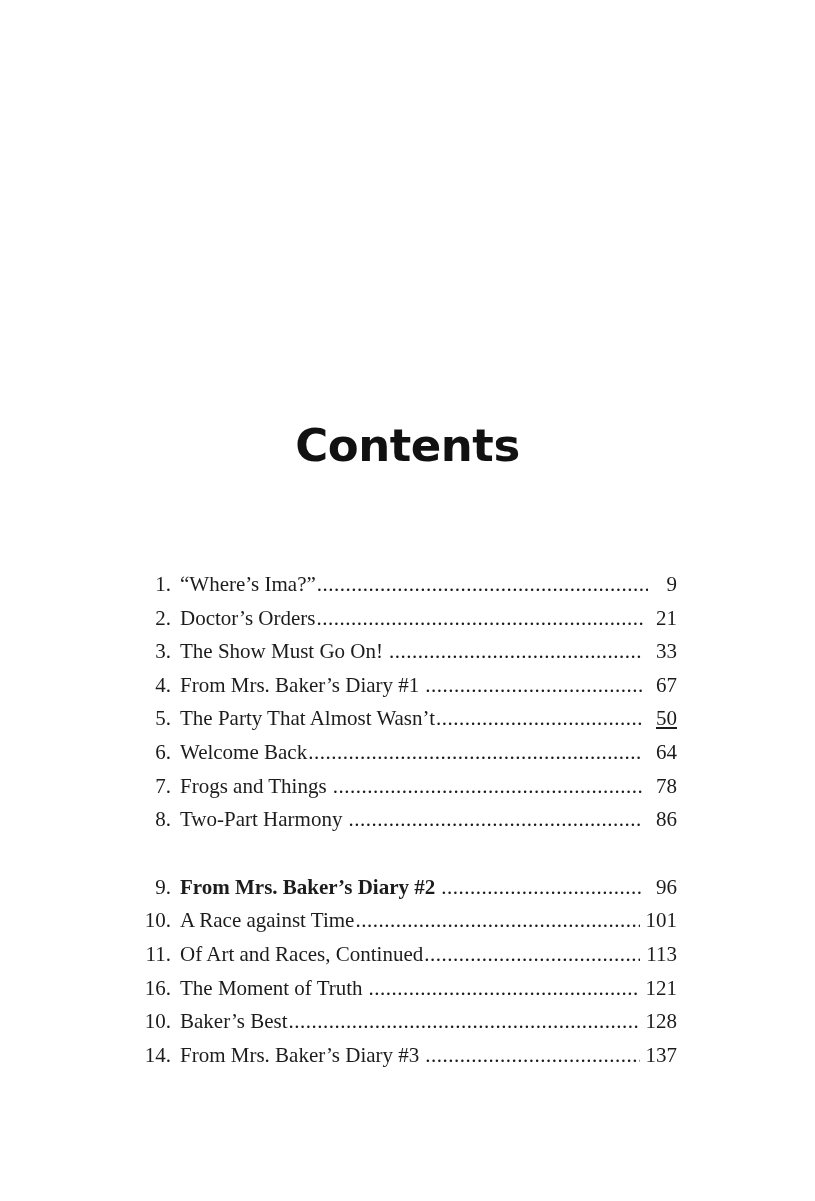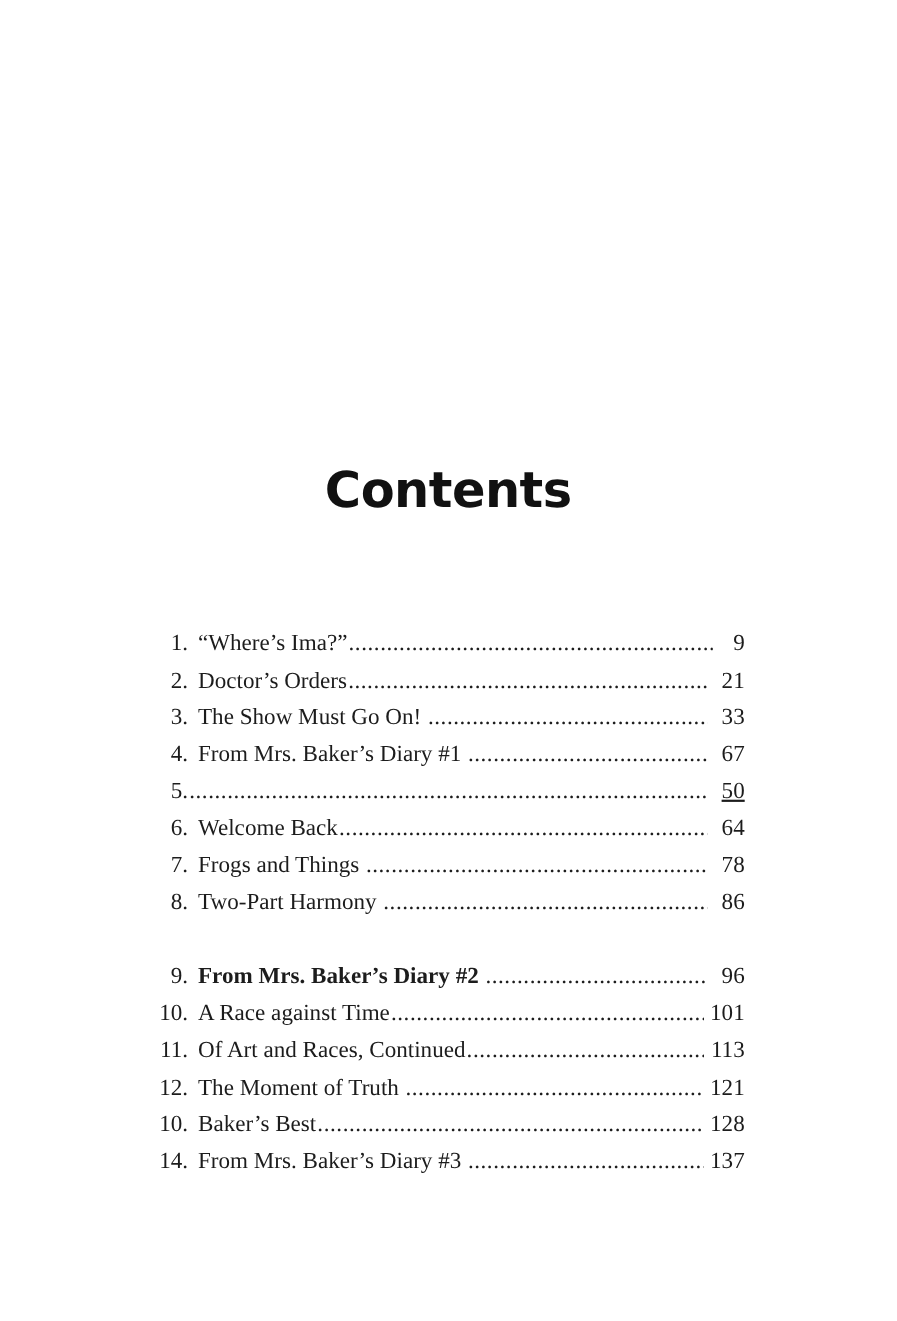--- a/index.html
+++ b/index.html
@@ -96,20 +96,21 @@
         <span class="toc-page" style="padding-left: 5px;">33</span>
       </div>
       <div class="toc-row">
         <span class="toc-num">4.</span>
         <span class="toc-label" style="padding-right: 5px;">From Mrs. Baker’s Diary #1</span>
         <span class="toc-dots"></span>
         <span class="toc-page" style="padding-left: 5px;">67</span>
       </div>
       <div class="toc-row">
         <span class="toc-num">5.</span>
+        <span class="toc-label">The Party That Almost Wasn’t</span>
         <span class="toc-dots"></span>
         <span class="toc-page" style="padding-left: 5px; text-decoration: underline;">50</span>
       </div>
       <div class="toc-row">
         <span class="toc-num">6.</span>
         <span class="toc-label">Welcome Back</span>
         <span class="toc-dots"></span>
         <span class="toc-page" style="padding-left: 5px;">64</span>
       </div>
       <div class="toc-row">
@@ -136,21 +137,21 @@
         <span class="toc-dots"></span>
         <span class="toc-page" style="padding-left: 5px;">101</span>
       </div>
       <div class="toc-row">
         <span class="toc-num">11.</span>
         <span class="toc-label">Of Art and Races, Continued</span>
         <span class="toc-dots"></span>
         <span class="toc-page" style="padding-left: 5px;">113</span>
       </div>
       <div class="toc-row">
-        <span class="toc-num">12.</span>
+        <span class="toc-num">16.</span>
         <span class="toc-label" style="padding-right: 5px;">The Moment of Truth</span>
         <span class="toc-dots"></span>
         <span class="toc-page" style="padding-left: 5px;">121</span>
       </div>
       <div class="toc-row">
         <span class="toc-num">10.</span>
         <span class="toc-label">Baker’s Best</span>
         <span class="toc-dots"></span>
         <span class="toc-page" style="padding-left: 5px;">128</span>
       </div>

